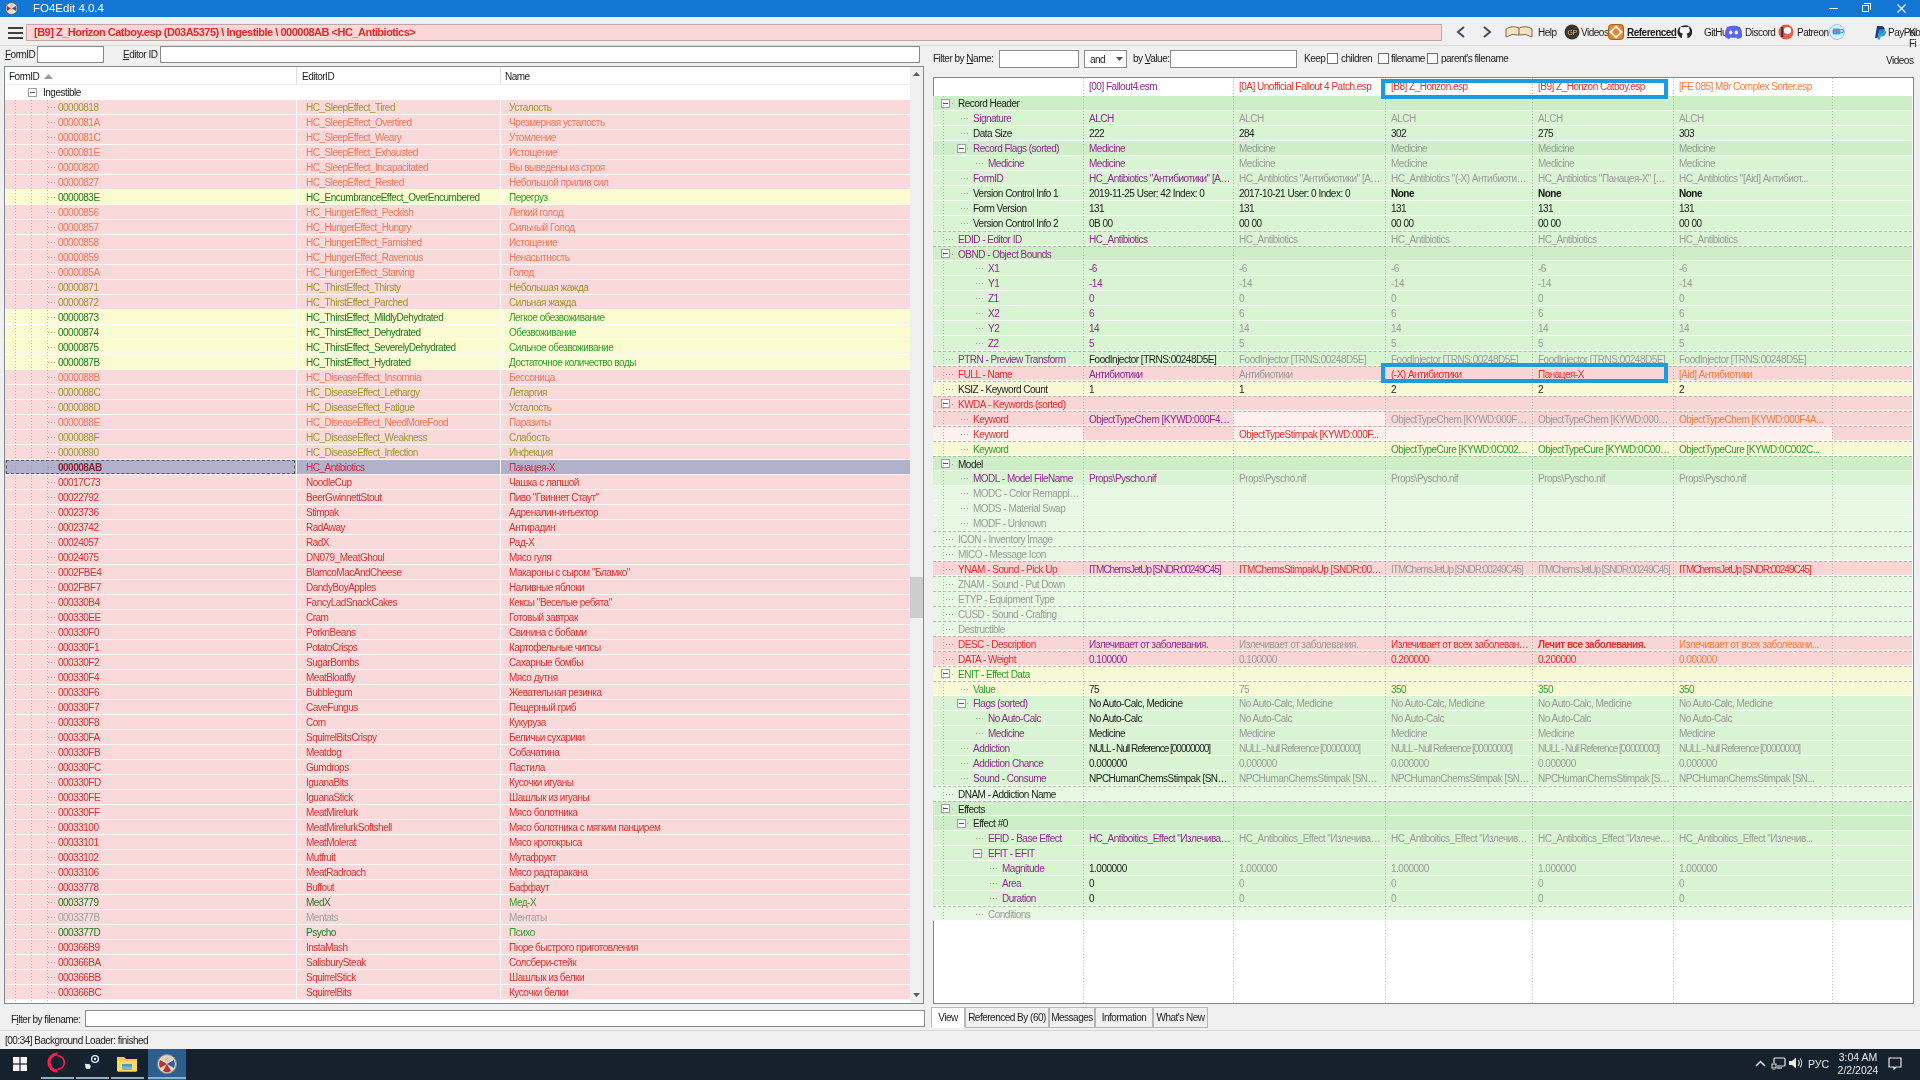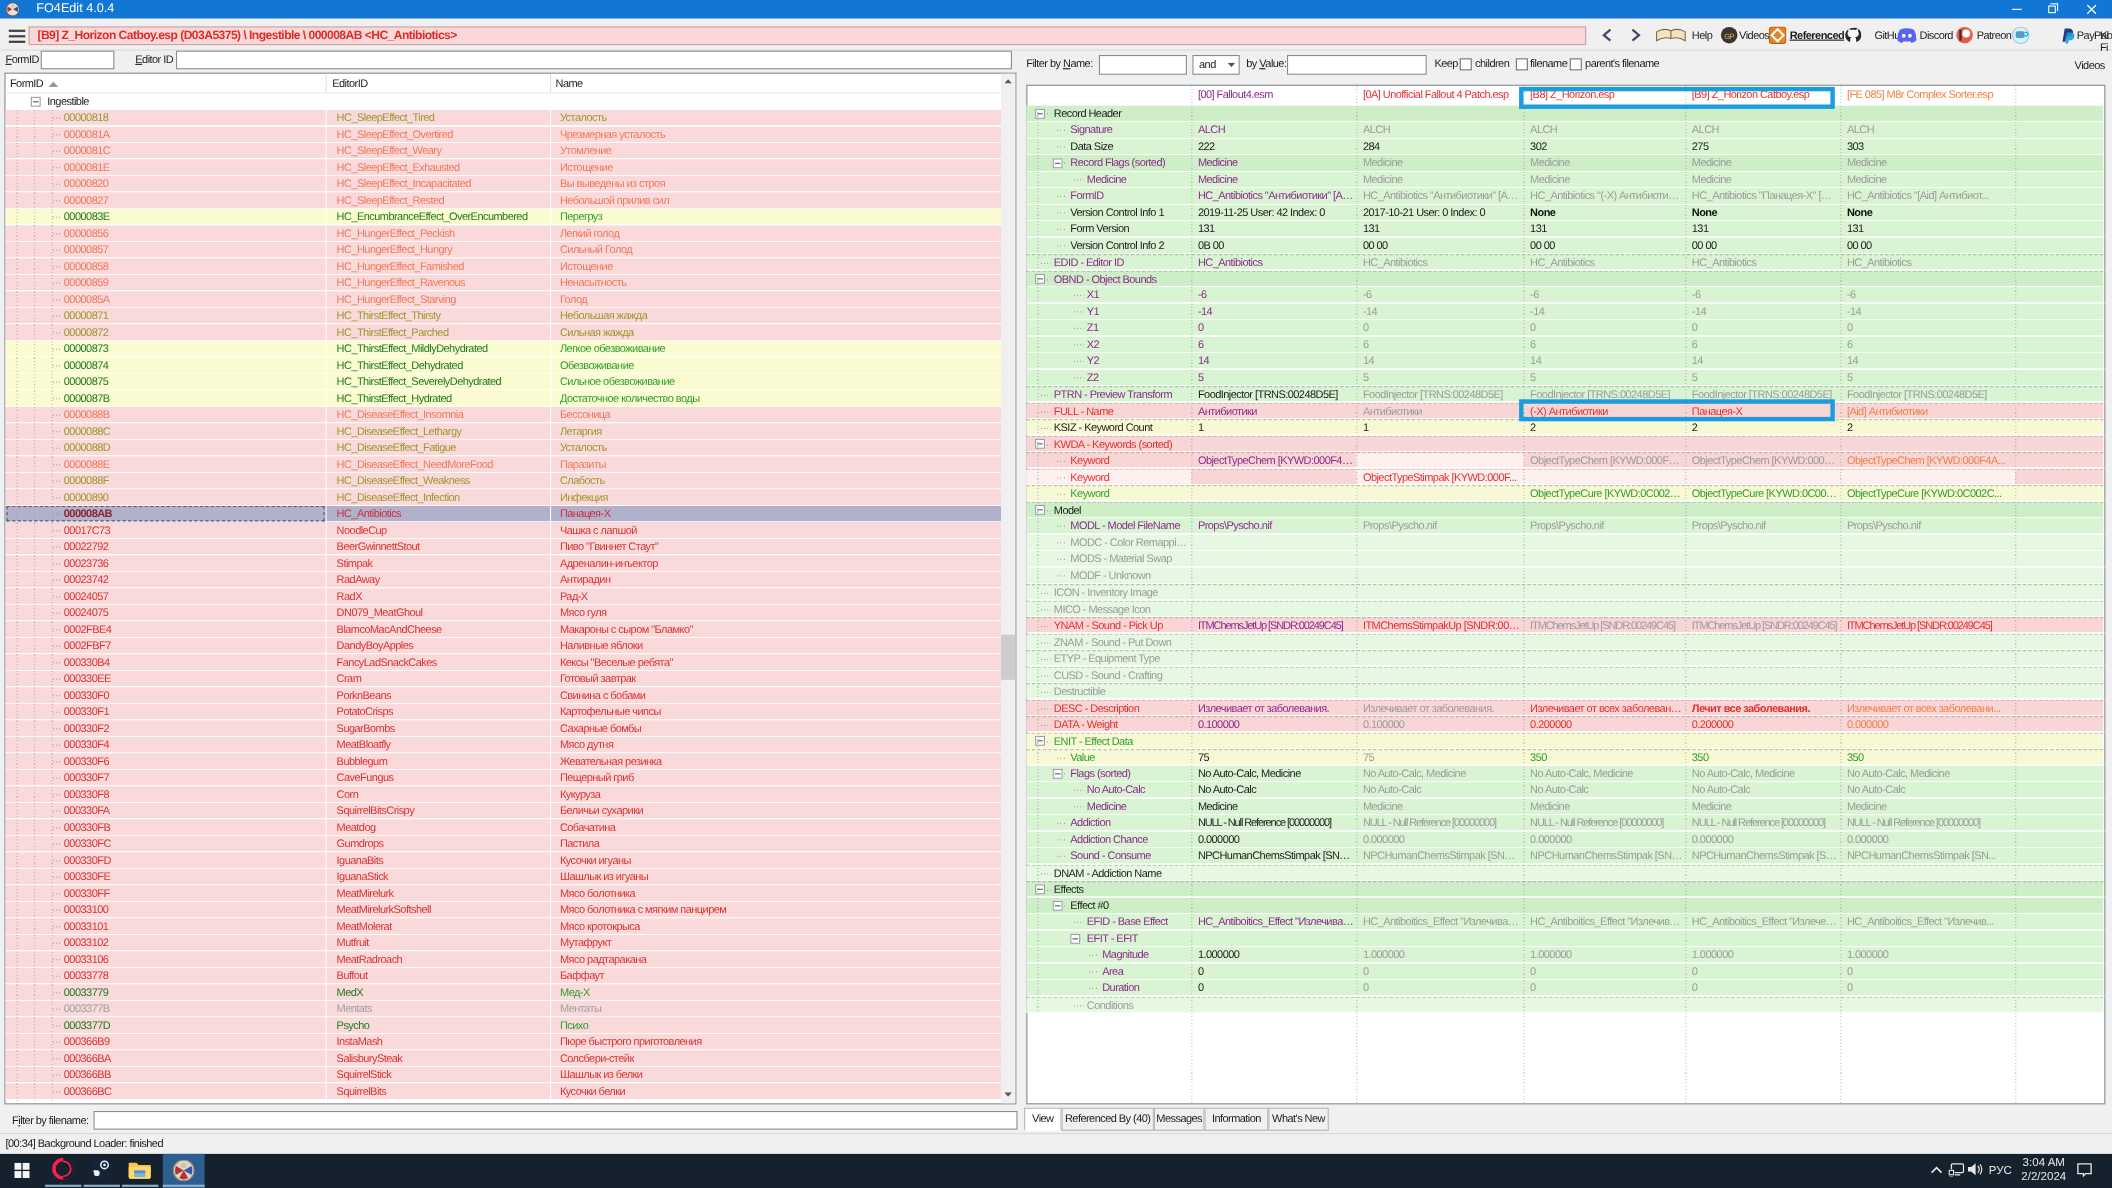--- a/index.html
+++ b/index.html
@@ -924,21 +924,21 @@
 <div class="abs" style="left:1083px;top:78px;width:1px;height:925px;background-image:repeating-linear-gradient(to bottom,rgba(130,140,130,0.5) 0,rgba(130,140,130,0.5) 1px,transparent 1px,transparent 3px)"></div>
 <div class="abs" style="left:1233px;top:78px;width:1px;height:925px;background-image:repeating-linear-gradient(to bottom,rgba(130,140,130,0.5) 0,rgba(130,140,130,0.5) 1px,transparent 1px,transparent 3px)"></div>
 <div class="abs" style="left:1385px;top:78px;width:1px;height:925px;background-image:repeating-linear-gradient(to bottom,rgba(130,140,130,0.5) 0,rgba(130,140,130,0.5) 1px,transparent 1px,transparent 3px)"></div>
 <div class="abs" style="left:1532px;top:78px;width:1px;height:925px;background-image:repeating-linear-gradient(to bottom,rgba(130,140,130,0.5) 0,rgba(130,140,130,0.5) 1px,transparent 1px,transparent 3px)"></div>
 <div class="abs" style="left:1673px;top:78px;width:1px;height:925px;background-image:repeating-linear-gradient(to bottom,rgba(130,140,130,0.5) 0,rgba(130,140,130,0.5) 1px,transparent 1px,transparent 3px)"></div>
 <div class="abs" style="left:1832px;top:78px;width:1px;height:925px;background-image:repeating-linear-gradient(to bottom,rgba(130,140,130,0.5) 0,rgba(130,140,130,0.5) 1px,transparent 1px,transparent 3px)"></div>
 <div class="abs" style="left:943px;top:96px;width:1px;height:825px;background-image:repeating-linear-gradient(to bottom,#a9b9a9 0,#a9b9a9 1px,transparent 1px,transparent 3px)"></div>
 <div class="abs" style="left:1381px;top:79px;width:287px;height:20px;border:4px solid #1b9be0"></div>
 <div class="abs" style="left:1381px;top:363px;width:287px;height:20px;border:4px solid #1b9be0"></div>
 <div class="tab" style="left:931px;width:34px;background:#fff;border-bottom:1px solid #fff;">View</div>
-<div class="tab" style="left:965px;width:84px;background:#f0f0f0;">Referenced By (40)</div>
+<div class="tab" style="left:965px;width:84px;background:#f0f0f0;">Referenced By (60)</div>
 <div class="tab" style="left:1049px;width:46px;background:#f0f0f0;">Messages</div>
 <div class="tab" style="left:1095px;width:58px;background:#f0f0f0;">Information</div>
 <div class="tab" style="left:1153px;width:55px;background:#f0f0f0;">What's New</div>
 <div class="abs" style="left:11px;top:1014px">F<u>i</u>lter by filename:</div>
 <div class="inp" style="left:85px;top:1010px;width:840px;height:17px"></div>
 <div class="abs" style="left:0px;top:1030px;width:1920px;height:1px;background:#d9d9d9"></div>
 <div class="abs" style="left:5px;top:1035px">[00:34] Background Loader: finished</div>
 <div class="abs" style="left:0;top:1049px;width:1920px;height:31px;background:#16212e"></div>
 <svg class="abs" style="left:13px;top:1057px" width="14" height="14">
     <rect x="0" y="0" width="6.4" height="6.4" fill="#f5f5f5"></rect>

